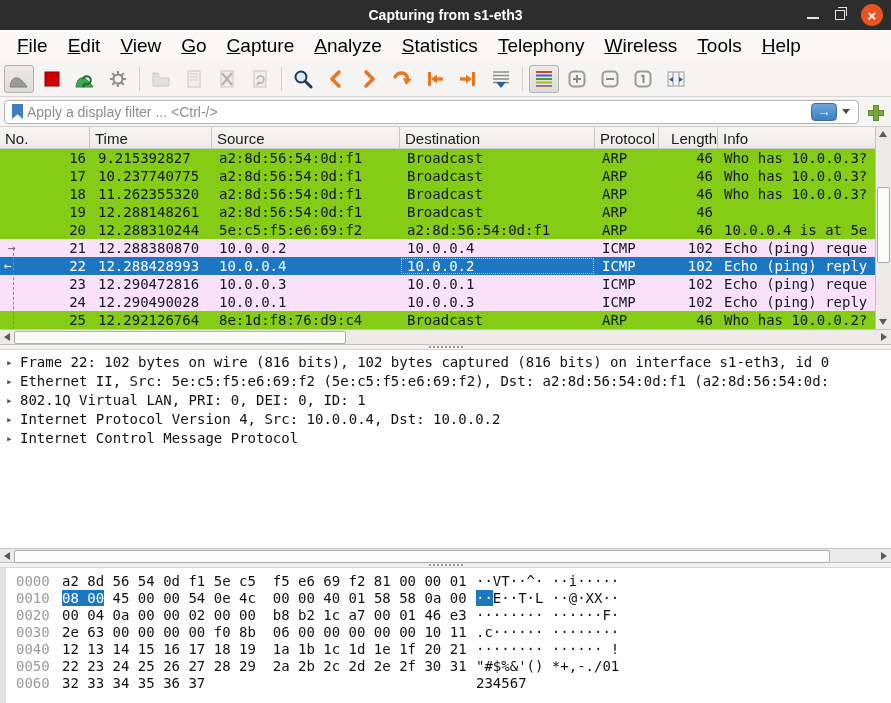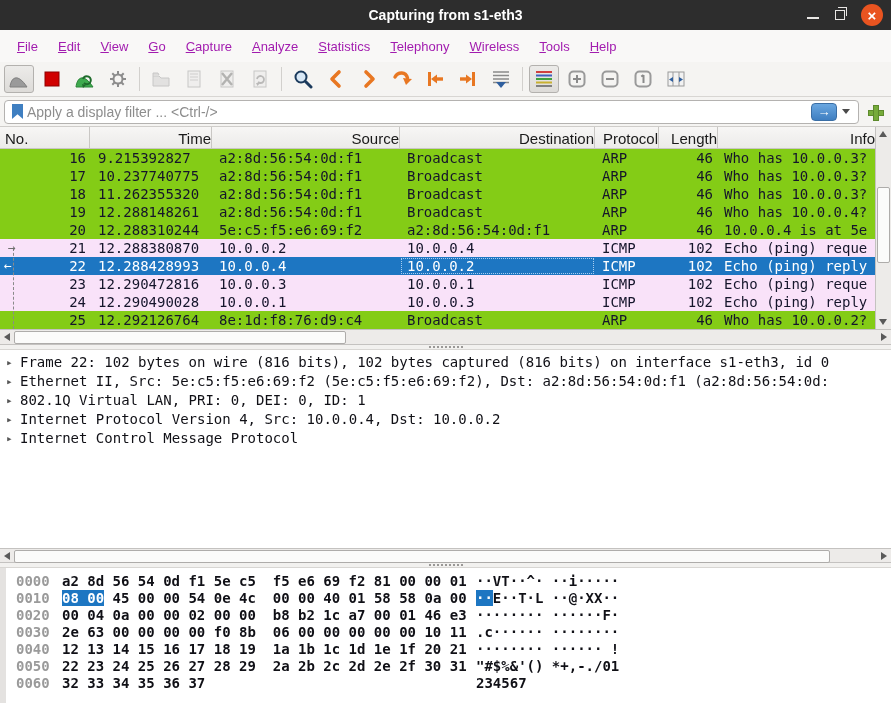--- a/index.html
+++ b/index.html
@@ -11,21 +11,21 @@
   .titlebar { height:30px; background:#2d2d2d; display:flex; align-items:center; position:relative; flex:0 0 30px; }
   .title { position:absolute; left:0; right:0; text-align:center; color:#fff; font-weight:bold; font-size:14px; }
   .win-controls { position:absolute; right:8px; top:0; height:30px; display:flex; align-items:center; gap:16px; }
   .wc-min { width:12px; height:2px; background:#e8e6e4; margin-top:6px; }
   .wc-restore { width:10px; height:10px; border:1.5px solid #e8e6e4; position:relative; }
   .wc-restore::after { content:""; position:absolute; left:2px; top:-4px; width:8px; height:8px; border-top:1.5px solid #e8e6e4; border-right:1.5px solid #e8e6e4; }
   .wc-close { width:22px; height:22px; border-radius:50%; background:#e95420; color:#fff; display:flex; align-items:center; justify-content:center; font-size:15px; font-weight:bold; line-height:1; }
 
   
   .menubar { height:32px; background:#f9f8f7; display:flex; align-items:center; padding:0 8px; gap:2px; flex:0 0 32px; }
-  .menu-item { display:inline-block; padding:4px 9px; font-size:13px; color:#a21caf; border-radius:3px; }
+  .menu-item { display:inline-block; padding:4px 9px; font-size:19px; color:#000000; border-radius:3px; }
   .menu-item::first-letter { text-decoration:underline; }
 
   
   .toolbar { height:35px; background:#f5f4f2; border-bottom:1px solid #d8d6d3; display:flex; align-items:center; padding:0 4px; gap:3px; flex:0 0 35px; }
   .tbtn { width:30px; height:28px; display:flex; align-items:center; justify-content:center; background:transparent; border:1px solid transparent; border-radius:3px; }
   .tbtn.pressed { border:1px solid #b3b1ae; background:linear-gradient(#ecebe9,#dddbd8); }
   .tbtn.disabled { opacity:.42; }
   .tsep { width:1px; height:24px; background:#d2d0cd; margin:0 3px; }
 
   
@@ -38,21 +38,21 @@
   .apply-btn::before { content:"\2192"; font-size:13px; font-weight:bold; line-height:1; }
   .caret-down { width:0; height:0; border-left:4px solid transparent; border-right:4px solid transparent; border-top:5px solid #4a4a4a; margin:0 5px; }
   .plus-btn { width:18px; height:18px; position:relative; margin:0 3px; }
   .plus-btn::before { content:""; position:absolute; left:2px; top:7px; width:14px; height:4px; background:#76ab3a; border:1px solid #5d8a2c; }
   .plus-btn::after { content:""; position:absolute; left:7px; top:2px; width:4px; height:14px; background:#76ab3a; border:1px solid #5d8a2c; }
 
   
   .plist { display:flex; flex:0 0 202px; height:202px; background:#fff; }
   .plist-main { width:875px; display:flex; flex-direction:column; }
   .phead { height:22px; display:flex; background:linear-gradient(#f7f6f5,#ecebe9); border-bottom:1px solid #c9c7c4; font-size:15px; color:#1a1a1a; flex:0 0 22px; }
-  .phead .hc { border-right:1px solid #c9c7c4; padding:3px 0 0 5px; overflow:hidden; white-space:nowrap;text-align:right; }
+  .phead .hc { border-right:1px solid #c9c7c4; padding:3px 0 0 5px; overflow:hidden; white-space:nowrap; }
   .prows { position:relative; flex:1; overflow:hidden; font-family:"DejaVu Sans Mono",monospace; font-size:14px; }
   .prow { height:18px; line-height:18px; display:flex; white-space:nowrap; color:#15152b; }
   .prow .c { overflow:hidden; white-space:pre; }
   .c-no { width:90px; text-align:right; padding-right:4px; }
   .c-time { width:122px; padding-left:8px; }
   .c-src { width:188px; padding-left:7px; }
   .c-dst { width:195px; padding-left:7px; }
   .c-proto { width:64px; padding-left:7px; }
   .c-len { width:59px; text-align:right; padding-right:5px; }
   .c-info { flex:1; padding-left:6px; }
@@ -80,21 +80,21 @@
   .grip { width:34px; border-top:2px dotted #9a9896; }
 
   
   .details { height:198px; background:#fff; padding:3px 0 0 6px; font-family:"DejaVu Sans Mono",monospace; font-size:14px; color:#101016; overflow:hidden; flex:0 0 198px; }
   .dline { height:19px; line-height:19px; white-space:pre; display:flex; }
   .expander { width:14px; color:#555; font-size:11px; flex:0 0 14px; }
   .hscroll.det { flex:0 0 15px; height:15px; }
 
   
   .hexpane { flex:1; background:#fff; padding:5px 0 0 10px; font-family:"DejaVu Sans Mono",monospace; font-size:14px; color:#101016; overflow:hidden; border-left:6px solid #e4e2e0; }
-  .hrow { height:17px; line-height:17px; white-space:pre;font-weight:bold; }
+  .hrow { height:17px; line-height:17px; white-space:pre; }
   .off { display:inline-block; width:46px; color:#9a9a9a; }
   .hx { display:inline-block; width:414px; white-space:pre; }
   .ax { white-space:pre; }
   .hsel { background:#1d76c2; color:#fff; }
 
   svg { display:block; }
 </style>
 </head>
 <body>
 
@@ -307,21 +307,20 @@
             <span class="c c-len">46</span>
             <span class="c c-info">Who has 10.0.0.3?</span>
         </div>
         <div class="prow row-arp">
           <span class="c c-no">19</span>
             <span class="c c-time">12.288148261</span>
             <span class="c c-src">a2:8d:56:54:0d:f1</span>
             <span class="c c-dst">Broadcast</span>
             <span class="c c-proto">ARP</span>
             <span class="c c-len">46</span>
-            <span class="c c-info">Who has 10.0.0.4?</span>
         </div>
         <div class="prow row-arp">
           <span class="c c-no">20</span>
             <span class="c c-time">12.288310244</span>
             <span class="c c-src">5e:c5:f5:e6:69:f2</span>
             <span class="c c-dst">a2:8d:56:54:0d:f1</span>
             <span class="c c-proto">ARP</span>
             <span class="c c-len">46</span>
             <span class="c c-info">10.0.0.4 is at 5e</span>
         </div>

